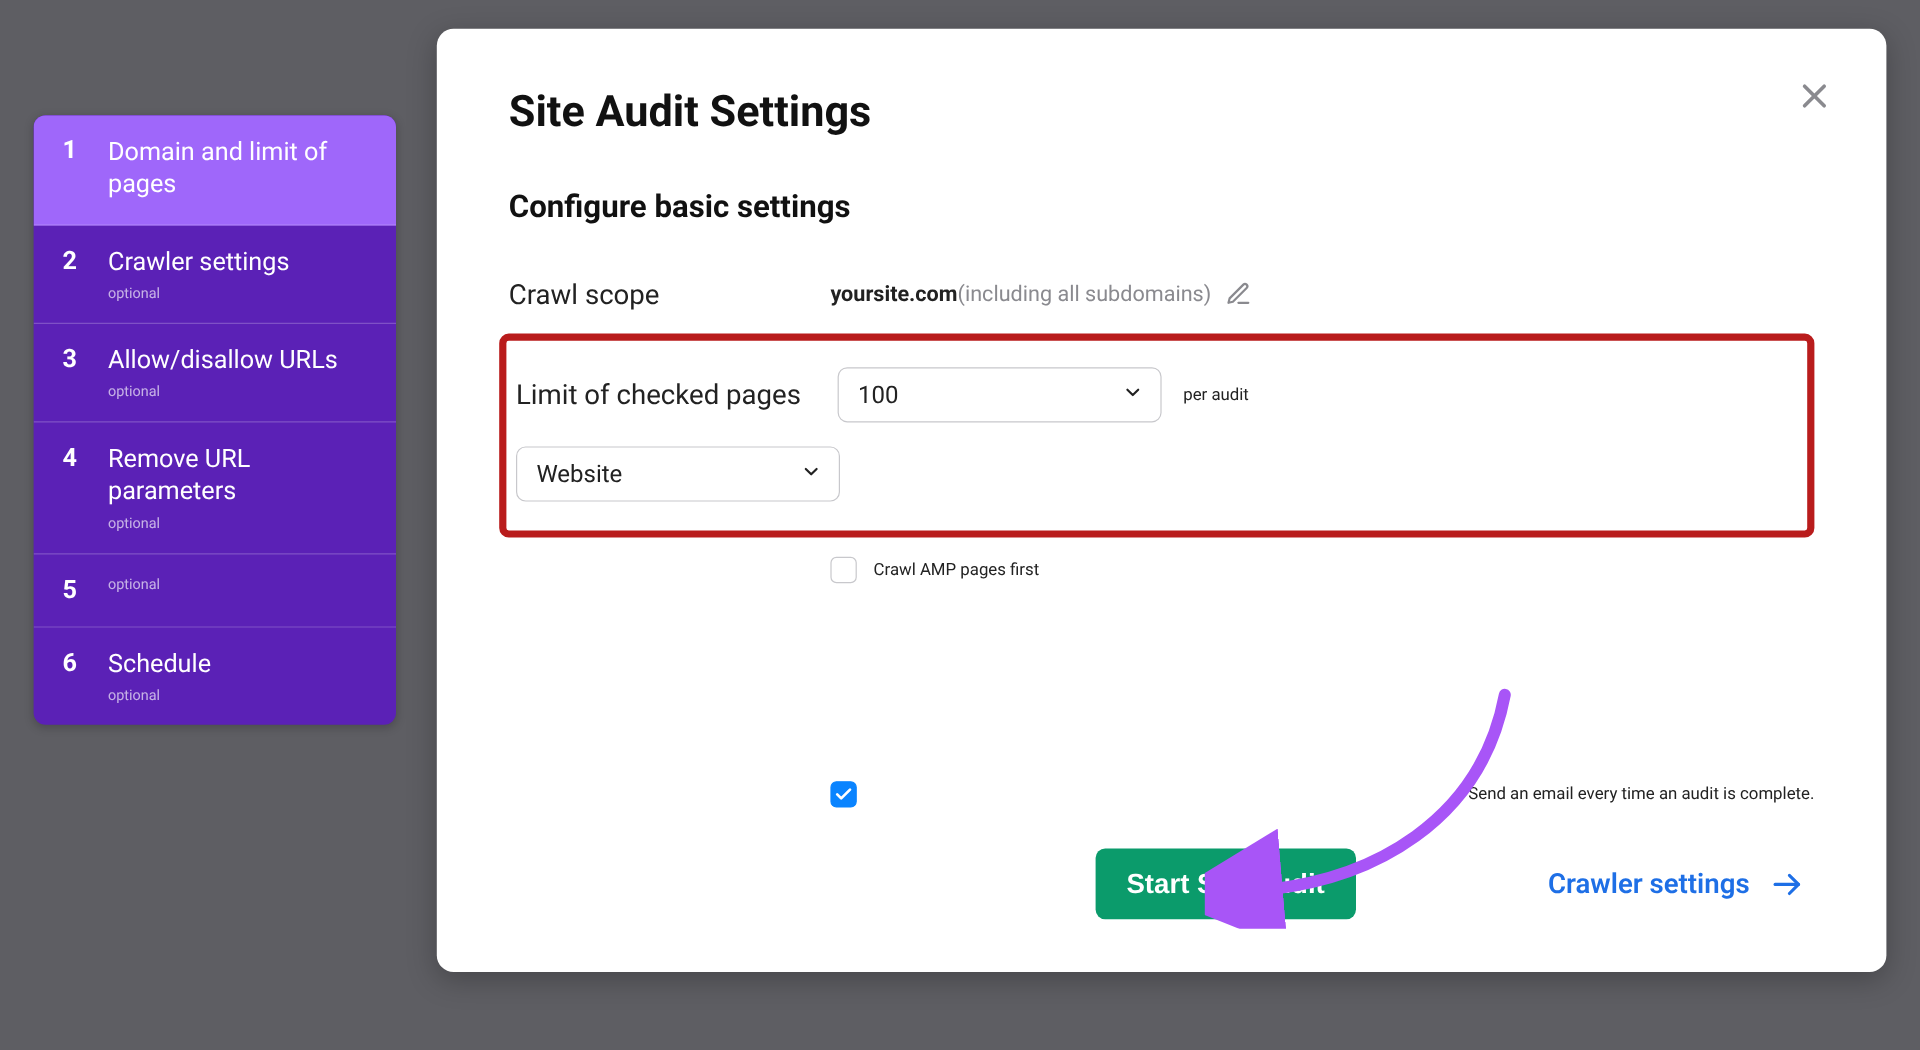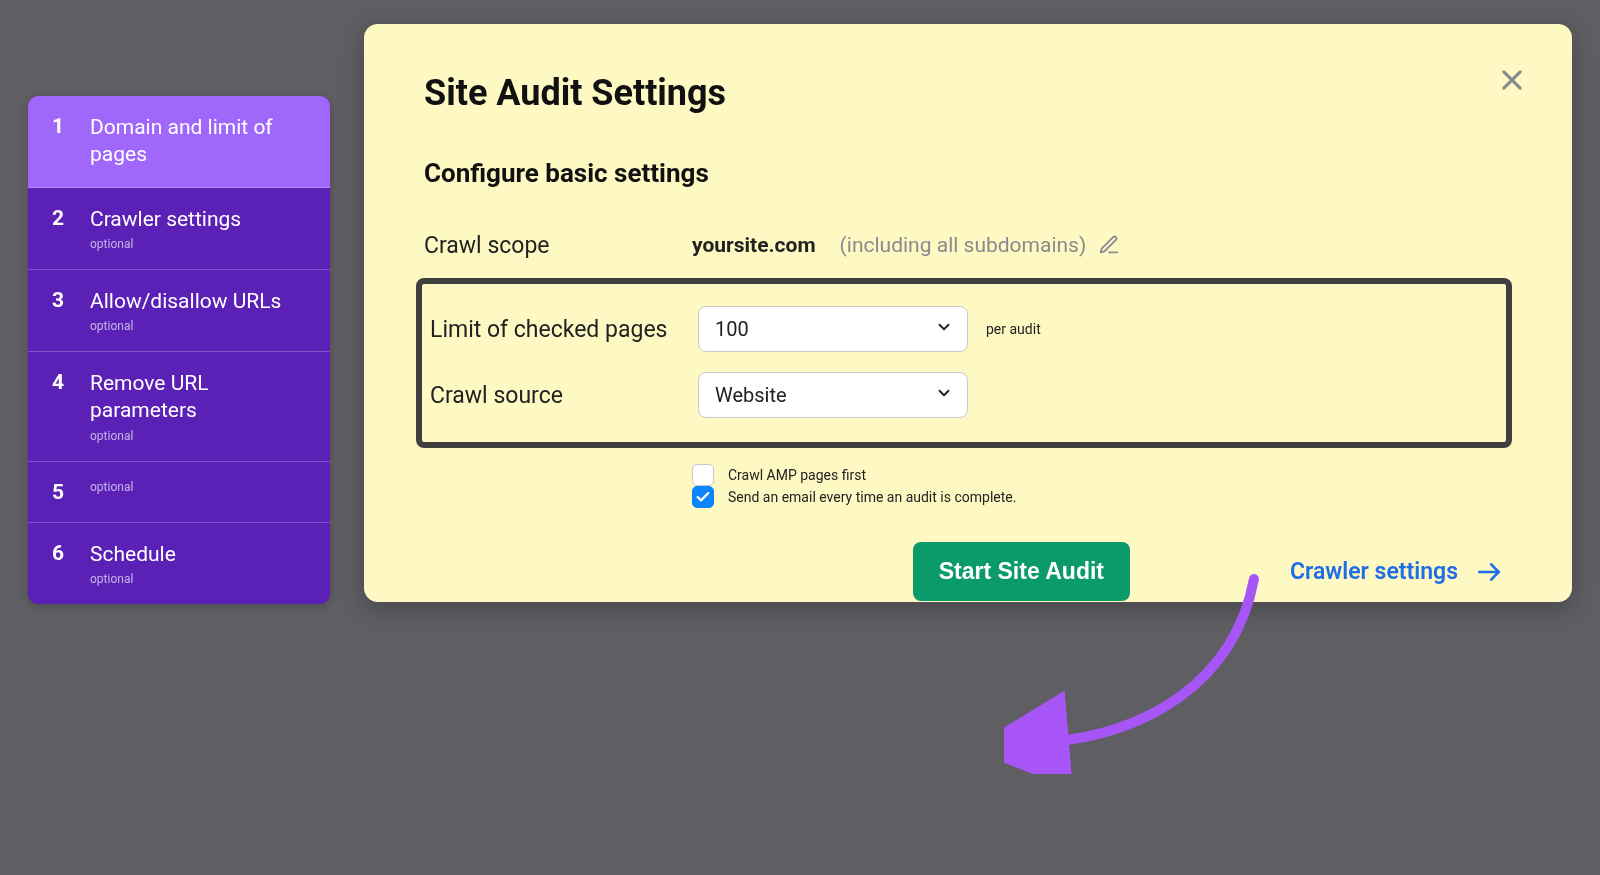--- a/index.html
+++ b/index.html
@@ -45,24 +45,24 @@
     }
     .nav-labels { display: flex; flex-direction: column; gap: 4px; }
     .nav-label { font-size: 21px; font-weight: 400; line-height: 1.3; }
     .nav-sub { font-size: 12px; color: rgba(255,255,255,0.65); }
     .main-wrap {
       position: relative;
       flex: 1;
       padding: 24px 28px 24px 34px;
     }
     .modal {
-      background: #fef9c3;
+      background: #ffffff;
       border-radius: 14px;
       width: 100%;
-      height: 578px;
+      height: 786px;
       padding: 48px 60px 44px 60px;
       position: relative;
       box-shadow: 0 6px 24px rgba(0,0,0,0.25);
       display: flex;
       flex-direction: column;
     }
     .close-btn {
       position: absolute;
       top: 38px;
       right: 42px;
@@ -93,31 +93,31 @@
     }
     .row-label {
       width: 268px;
       font-size: 23px;
       color: #222;
       flex-shrink: 0;
     }
     .row-value { flex: 1; display: flex; align-items: center; gap: 12px; }
     .scope-row { margin-bottom: 10px; }
     .scope-value {
-      font-size: 21px;
+      font-size: 18px;
       color: #222;
       display: inline-flex;
       align-items: center;
-      gap: 24px;
+      gap: 0;
     }
     .scope-domain { font-weight: 700; }
     .scope-note { color: #8a8a8f; font-weight: 400; }
     .edit-icon { color: #8a8a8f; display: inline-flex; cursor: pointer; }
     .highlight-box {
-      border: 6px solid #404040;
+      border: 6px solid #b91c1c;
       border-radius: 8px;
       padding: 12px 6px 14px 6px;
       margin-left: -8px;
       margin-bottom: 12px;
     }
     .highlight-row { padding: 10px 0 10px 2px; }
     .select {
       width: 270px;
       height: 46px;
       border: 1px solid #c8c8cc;
@@ -167,20 +167,21 @@
     .cb-label { font-size: 14px; color: #222; }
     .footer {
       margin-top: auto;
     }
     .footer-email{
       display:flex;
       align-items:center;
       gap:14px;
       padding-left:268px;
       margin-bottom:34px;
+      justify-content:space-between;
     }
     .footer-actions {
       display: flex;
       align-items: center;
       justify-content: flex-end;
       gap: 120px;
       padding-right: 10px;
     }
     .actions-inner{
       display:flex;
@@ -297,21 +298,20 @@
               <span class="select-chevron">
                 <svg width="18" height="18" viewBox="0 0 24 24" fill="none" stroke="currentColor" stroke-width="2.4" stroke-linecap="round" stroke-linejoin="round">
                     <polyline points="6 9 12 15 18 9"></polyline>
                   </svg>
               </span>
             </div>
             <span class="unit">per audit</span>
           </div>
         </div>
         <div class="row highlight-row">
-          <div class="row-label">Crawl source</div>
           <div class="row-value">
             <div class="select">
               <span>Website</span>
               <span class="select-chevron">
                 <svg width="18" height="18" viewBox="0 0 24 24" fill="none" stroke="currentColor" stroke-width="2.4" stroke-linecap="round" stroke-linejoin="round">
                     <polyline points="6 9 12 15 18 9"></polyline>
                   </svg>
               </span>
             </div>
           </div>

